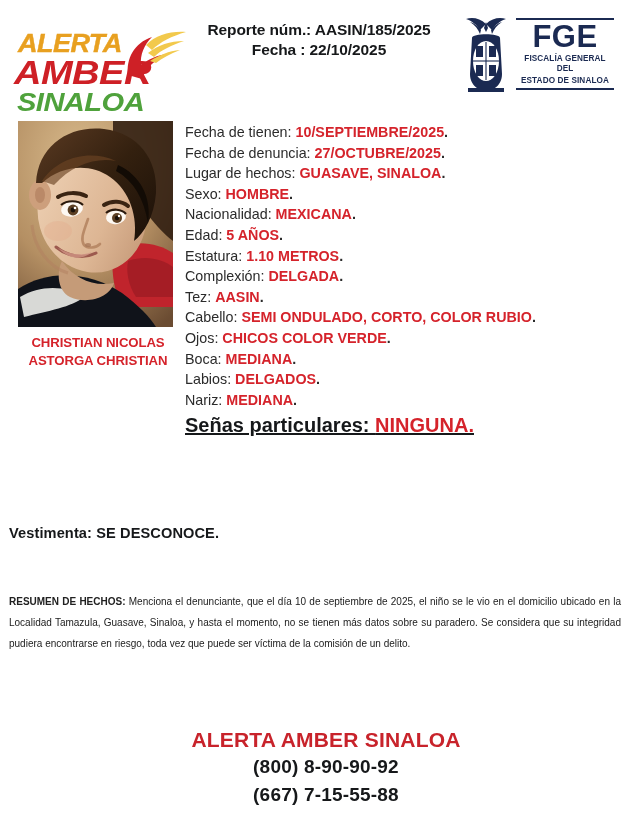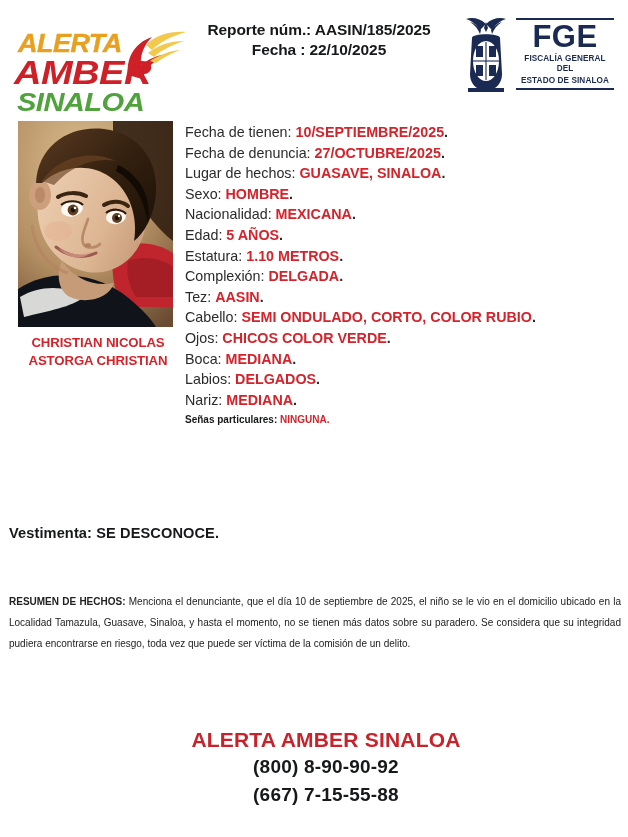--- a/index.html
+++ b/index.html
@@ -181,23 +181,24 @@
     white-space: nowrap;
   }
   .detail-label { font-weight: normal; }
   .detail-value { font-weight: bold; color: #D5232B; }
   .dot { color: #2b2b2b; font-weight: bold; }
 
   .senas {
     position: absolute;
     left: 185px;
     top: 414px;
-    font-size: 10px;
+    font-size: 20px;
     font-weight: bold;
     color: #16181a;
+    text-decoration: underline;
   }
   .senas .detail-value { color: #D5232B; }
 
   
   .vestimenta {
     position: absolute;
     left: 9px;
     top: 525px;
     font-size: 14.6px;
     font-weight: bold;

